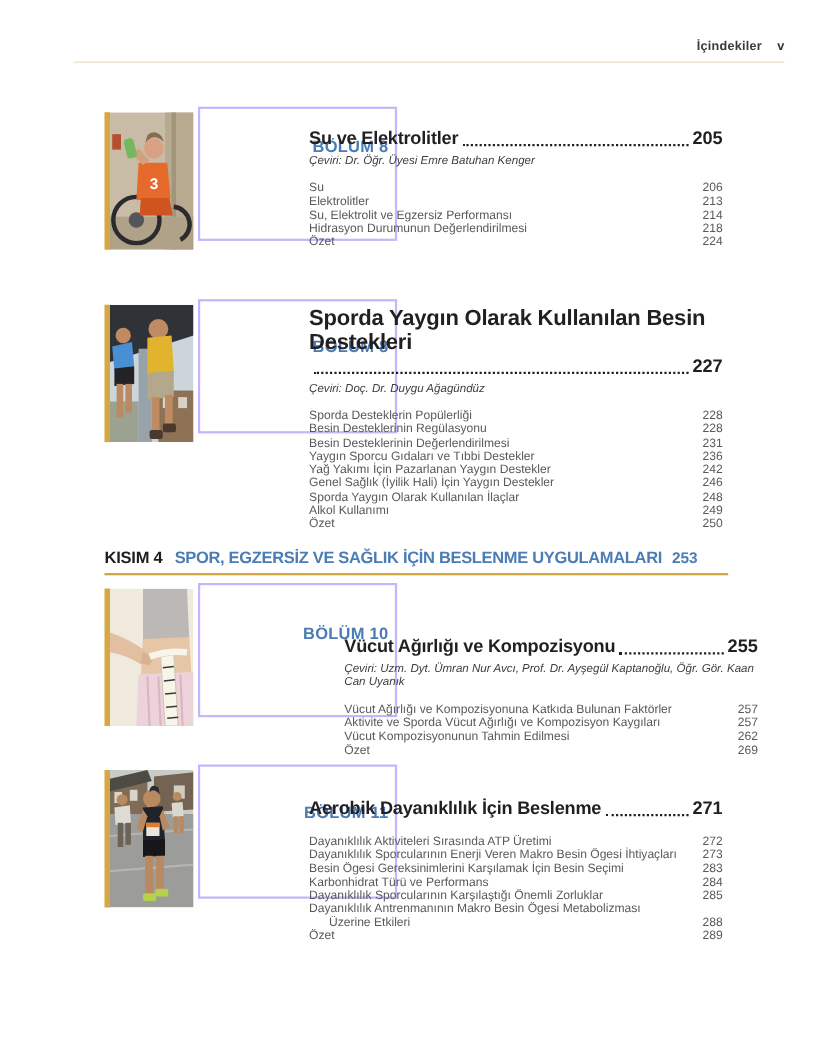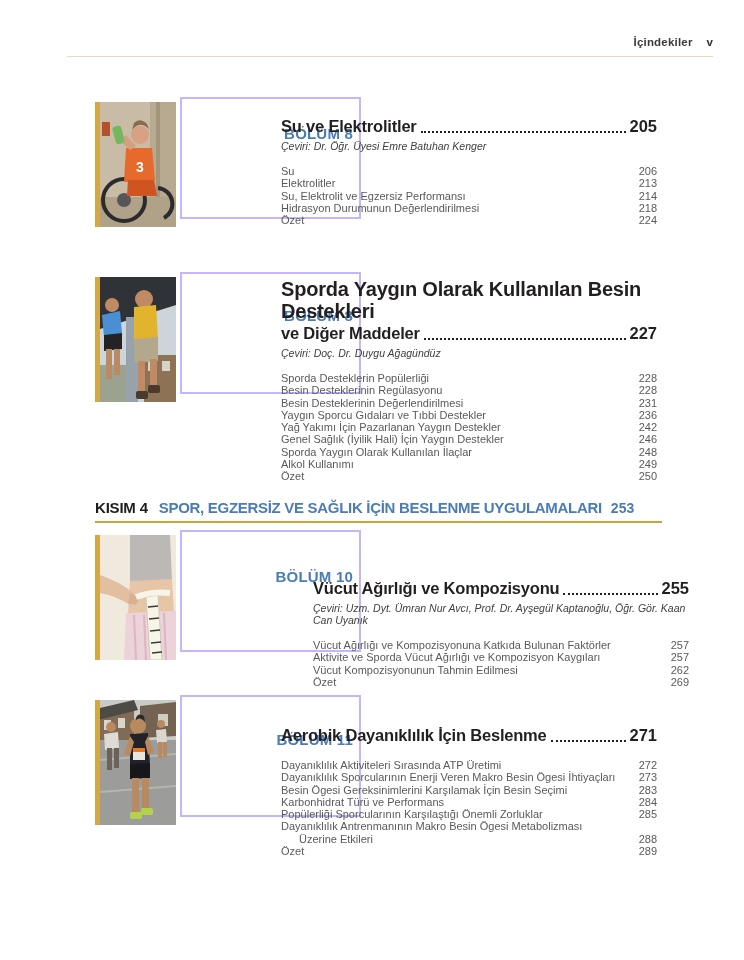--- a/index.html
+++ b/index.html
@@ -202,21 +202,20 @@
           <rect x="38" y="84" width="7" height="34" fill="#c08a62"></rect>
           <rect x="50" y="82" width="7" height="30" fill="#c08a62"></rect>
           <rect x="36" y="114" width="12" height="8" rx="2" fill="#4a3a2e"></rect>
           <rect x="48" y="108" width="12" height="8" rx="2" fill="#4a3a2e"></rect>
         </svg>
       </div>
     </div>
     <div class="text-col">
       <div class="title-pre">Sporda Yaygın Olarak Kullanılan Besin Destekleri</div>
       <div class="title-row">
-        <span class="title-text">ve Diğer Maddeler</span>
         <span class="leader-dots"></span>
         <span class="title-page">227</span>
       </div>
       <div class="translator">Çeviri: Doç. Dr. Duygu Ağagündüz</div>
       <div class="entries">
   <div class="entry-row">
     <span class="entry-label">Sporda Desteklerin Popülerliği</span>
     <span class="entry-page">228</span>
   </div>
 
@@ -382,21 +381,21 @@
     <span class="entry-label">Besin Ögesi Gereksinimlerini Karşılamak İçin Besin Seçimi</span>
     <span class="entry-page">283</span>
   </div>
 
   <div class="entry-row">
     <span class="entry-label">Karbonhidrat Türü ve Performans</span>
     <span class="entry-page">284</span>
   </div>
 
   <div class="entry-row">
-    <span class="entry-label">Popülerliği Sporcularının Karşılaştığı Önemli Zorluklar</span>
+    <span class="entry-label">Dayanıklılık Sporcularının Karşılaştığı Önemli Zorluklar</span>
     <span class="entry-page">285</span>
   </div>
 
   <div class="entry-row">
     <span class="entry-label">Dayanıklılık Antrenmanının Makro Besin Ögesi Metabolizması</span>
     <span class="entry-page"></span>
   </div>
 
   <div class="entry-row">
     <span class="entry-label entry-cont">Üzerine Etkileri</span>

